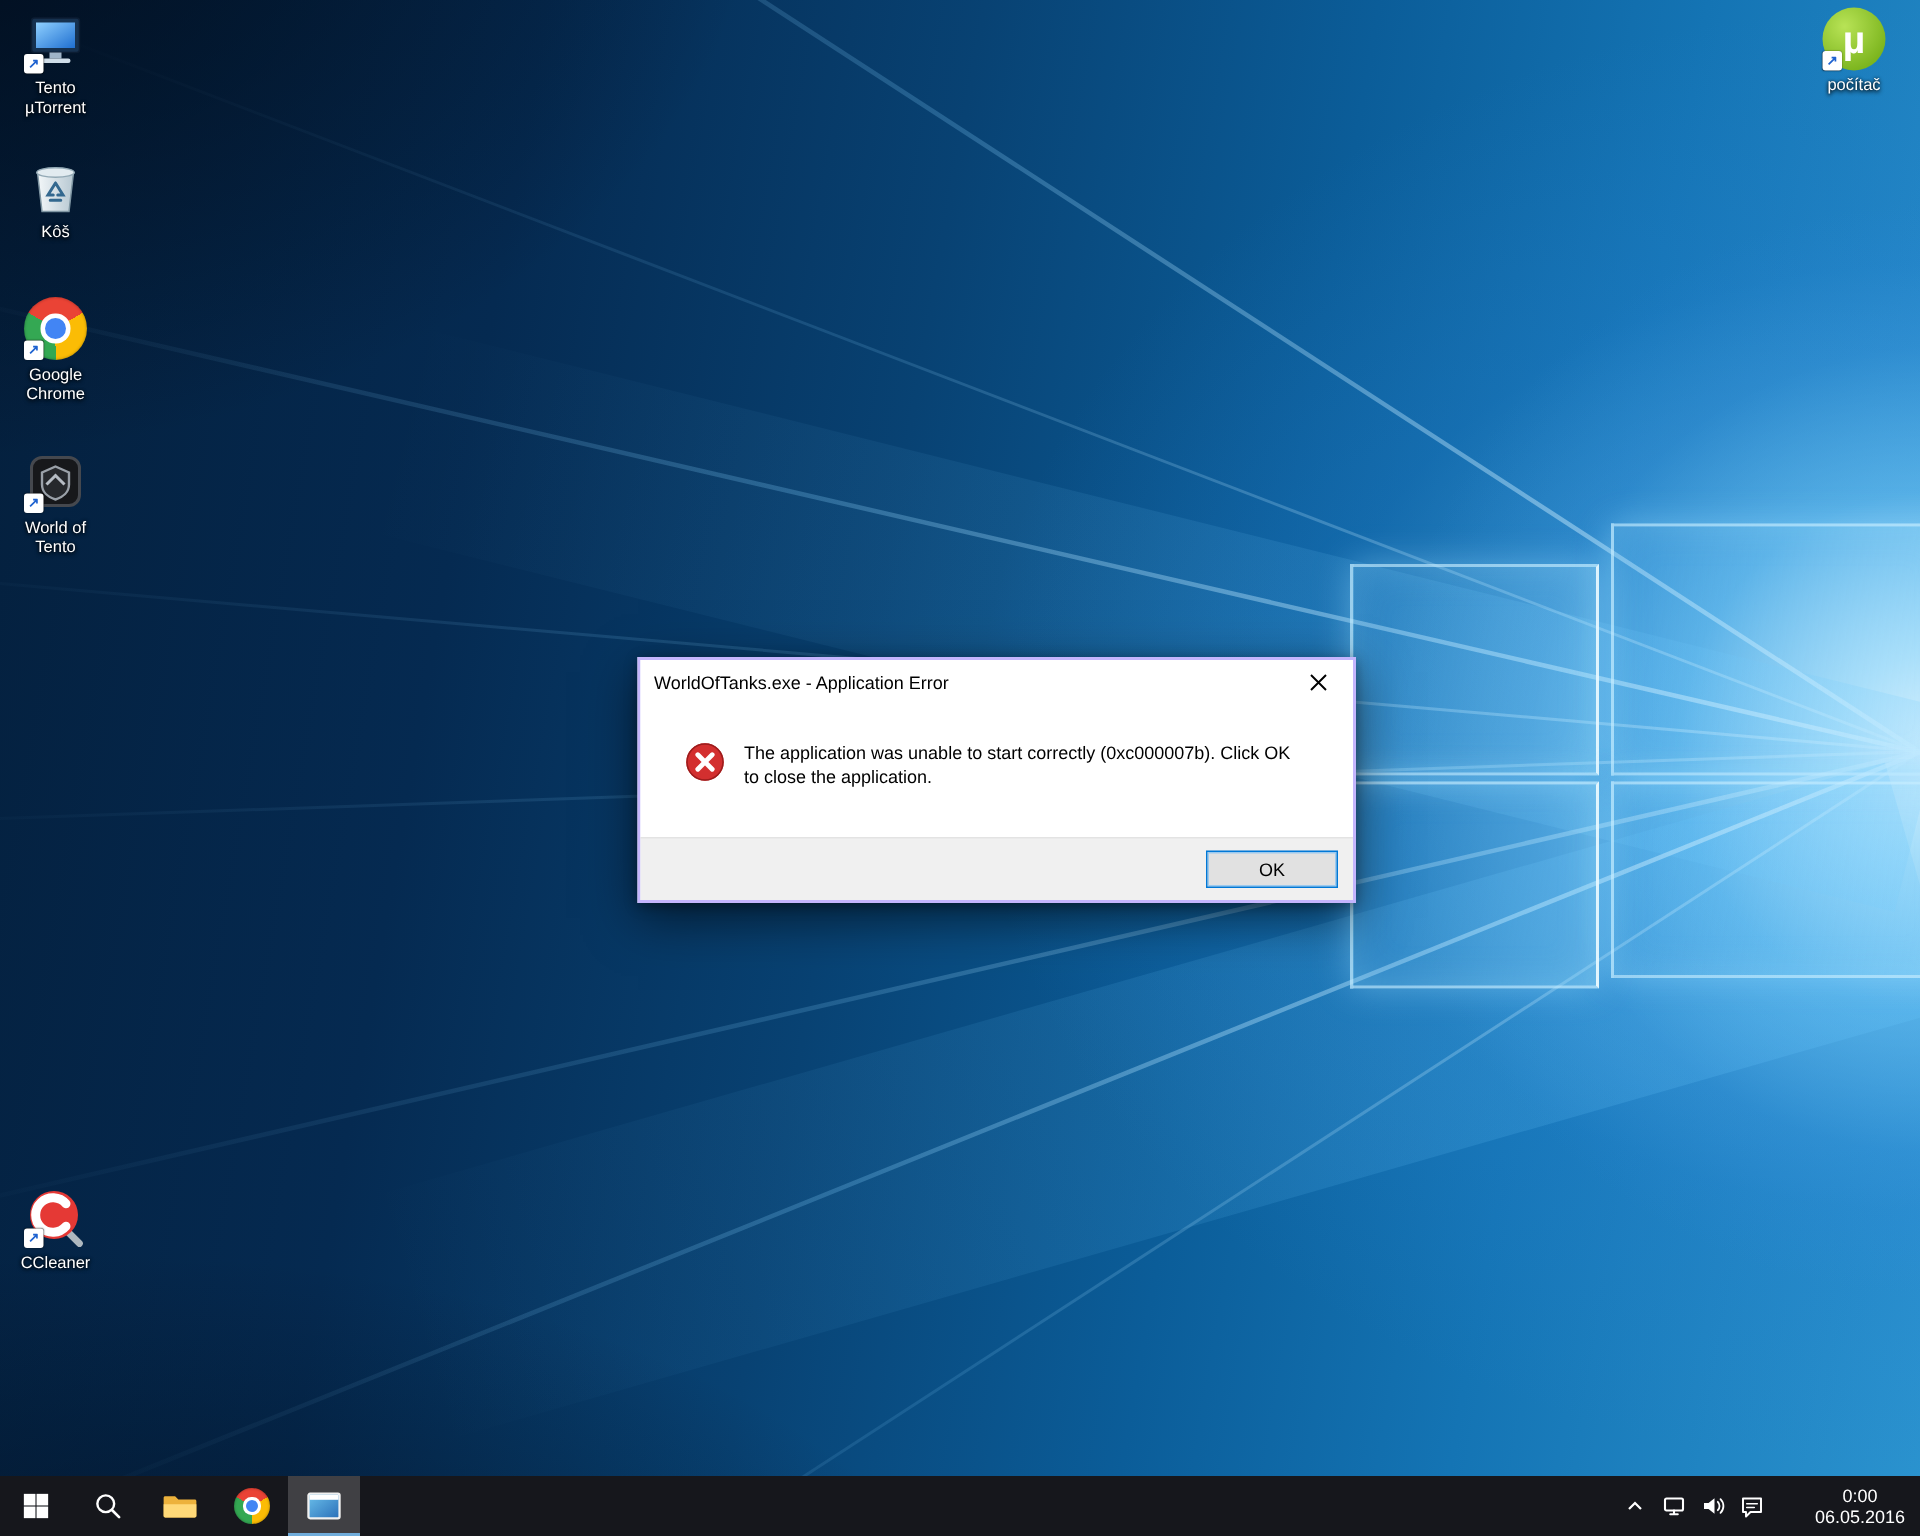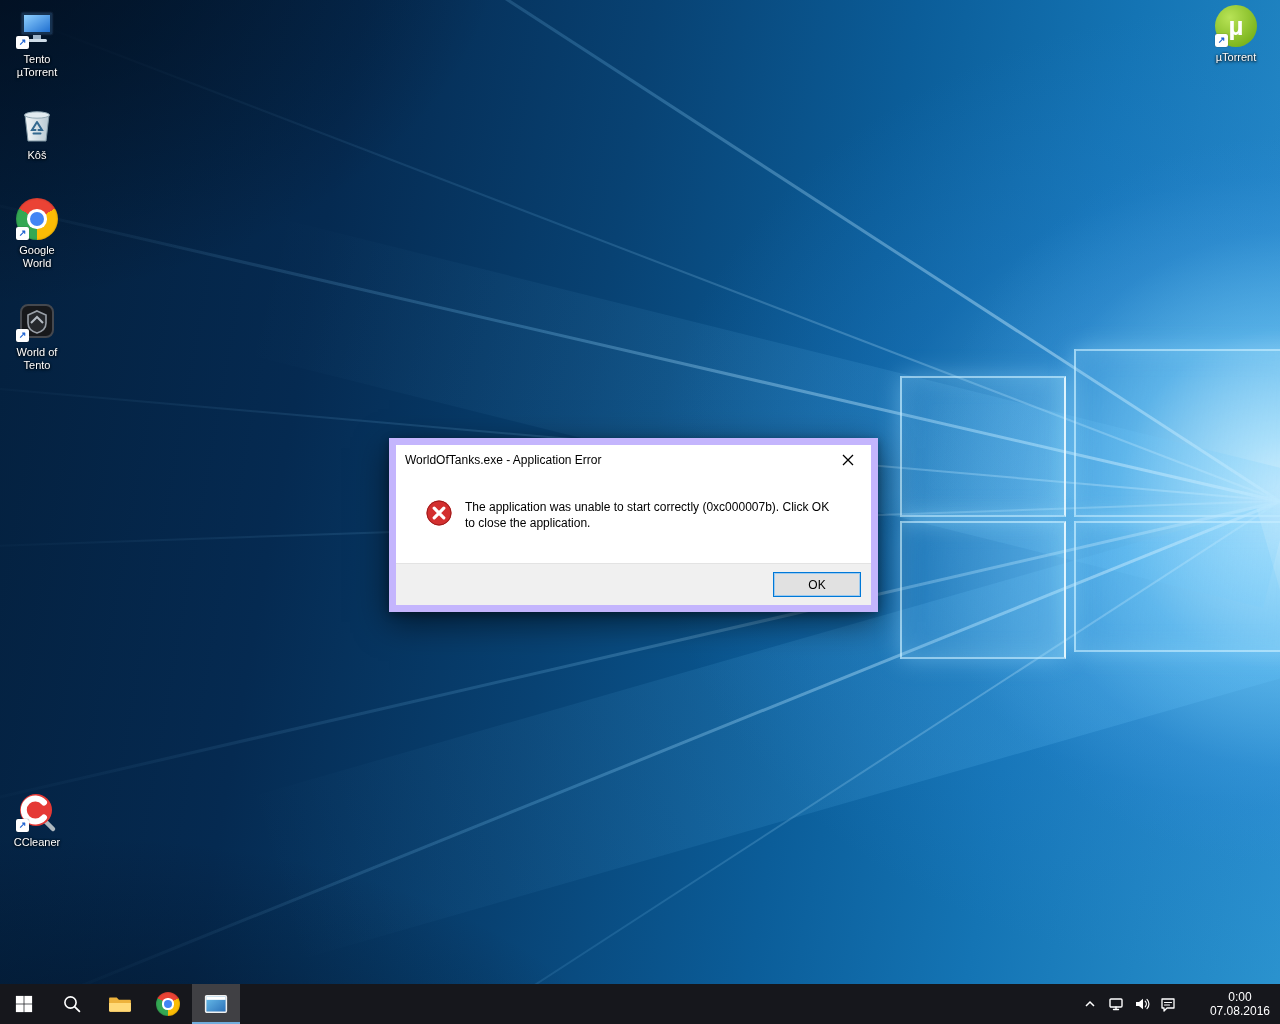--- a/index.html
+++ b/index.html
@@ -74,22 +74,22 @@
   .chrome-logo::before { content:""; position:absolute; inset:27%; background:#fff; border-radius:50%; }
   .chrome-logo::after  { content:""; position:absolute; inset:33%; background:#4285f4; border-radius:50%; }
   .chrome-logo.small { width:24px; height:24px; }
 
   .utorrent-circle { width:42px; height:42px; border-radius:50%;
     background:radial-gradient(circle at 35% 30%, #b8e356, #7cb51e 75%);
     display:flex; align-items:center; justify-content:center;
     color:#fff; font-size:26px; font-weight:bold; line-height:1; }
 
   
-  .dialog { position:absolute; left:389px; top:438px; width:475px; z-index:20;
-    background:#fff; border:7px solid #c4b5fd;
+  .dialog { position:absolute; left:425px; top:438px; width:475px; z-index:20;
+    background:#fff; border:2px solid #c4b5fd;
     box-shadow:0 10px 32px rgba(0,0,0,0.55), 0 2px 8px rgba(0,0,0,0.35); }
   .dlg-titlebar { height:30px; display:flex; align-items:center; background:#fff; }
   .dlg-title { flex:1; padding-left:9px; font-size:12px; color:#000; white-space:nowrap;
     overflow:hidden; }
   .dlg-close { width:46px; height:30px; display:flex; align-items:center; justify-content:center;
     cursor:pointer; }
   .dlg-body { display:flex; align-items:flex-start; gap:13px; padding:24px 20px 14px 30px;
     background:#fff; min-height:50px; }
   .error-badge { flex:0 0 auto; margin-top:1px; }
   .dlg-message { font-size:12px; line-height:16px; color:#000000; max-width:370px; }
@@ -166,21 +166,21 @@
       </svg>
     </div>
     <span class="di-label">Kôš</span>
   </div>
 
   <div class="desktop-icon icon-chrome">
     <div class="di-art">
       <div class="chrome-logo"></div>
       <span class="shortcut">↗</span>
     </div>
-    <span class="di-label">Google World</span>
+    <span class="di-label">Google Chrome</span>
   </div>
 
   <div class="desktop-icon icon-wot">
     <div class="di-art">
       <svg width="44" height="44" viewBox="0 0 44 44">
         <rect x="6" y="6" width="32" height="32" rx="7" fill="#17181b" stroke="#45484e" stroke-width="2"></rect>
         <path d="M22 12 l9 4 v8 c0 5 -4 8.5 -9 10 c-5 -1.5 -9 -5 -9 -10 v-8 z" fill="#26282c" stroke="#9aa0a8" stroke-width="1.6"></path>
         <path d="M16 24 l6 -6 l6 6" stroke="#b6bcc4" stroke-width="2" fill="none"></path>
       </svg>
       <span class="shortcut">↗</span>
@@ -198,21 +198,21 @@
       <span class="shortcut">↗</span>
     </div>
     <span class="di-label">CCleaner</span>
   </div>
 
   <div class="desktop-icon icon-utorrent">
     <div class="di-art">
       <div class="utorrent-circle">µ</div>
       <span class="shortcut">↗</span>
     </div>
-    <span class="di-label">µTorrent</span>
+    <span class="di-label">počítač</span>
   </div>
 
   <div class="dialog">
     <div class="dlg-titlebar">
       <span class="dlg-title">WorldOfTanks.exe - Application Error</span>
       <div class="dlg-close">
         <svg width="12" height="12" viewBox="0 0 12 12">
           <path d="M1 1 L11 11 M11 1 L1 11" stroke="#000" stroke-width="1.3"></path>
         </svg>
       </div>
@@ -288,18 +288,18 @@
         </svg>
       </div>
       <div class="tray-icon">
         <svg width="16" height="16" viewBox="0 0 16 16">
           <path d="M2 3 h12 v9 h-7 l-3 3 v-3 h-2 z" stroke="#fff" stroke-width="1.3" fill="none" stroke-linejoin="round"></path>
           <path d="M4.5 6.5 h7 M4.5 9 h5" stroke="#fff" stroke-width="1.1" stroke-linecap="round"></path>
         </svg>
       </div>
       <div class="clock">
         <span>0:00</span>
-        <span>07.08.2016</span>
+        <span>06.05.2016</span>
       </div>
     </div>
   </div>
 
 </div>
 
 </body></html>

